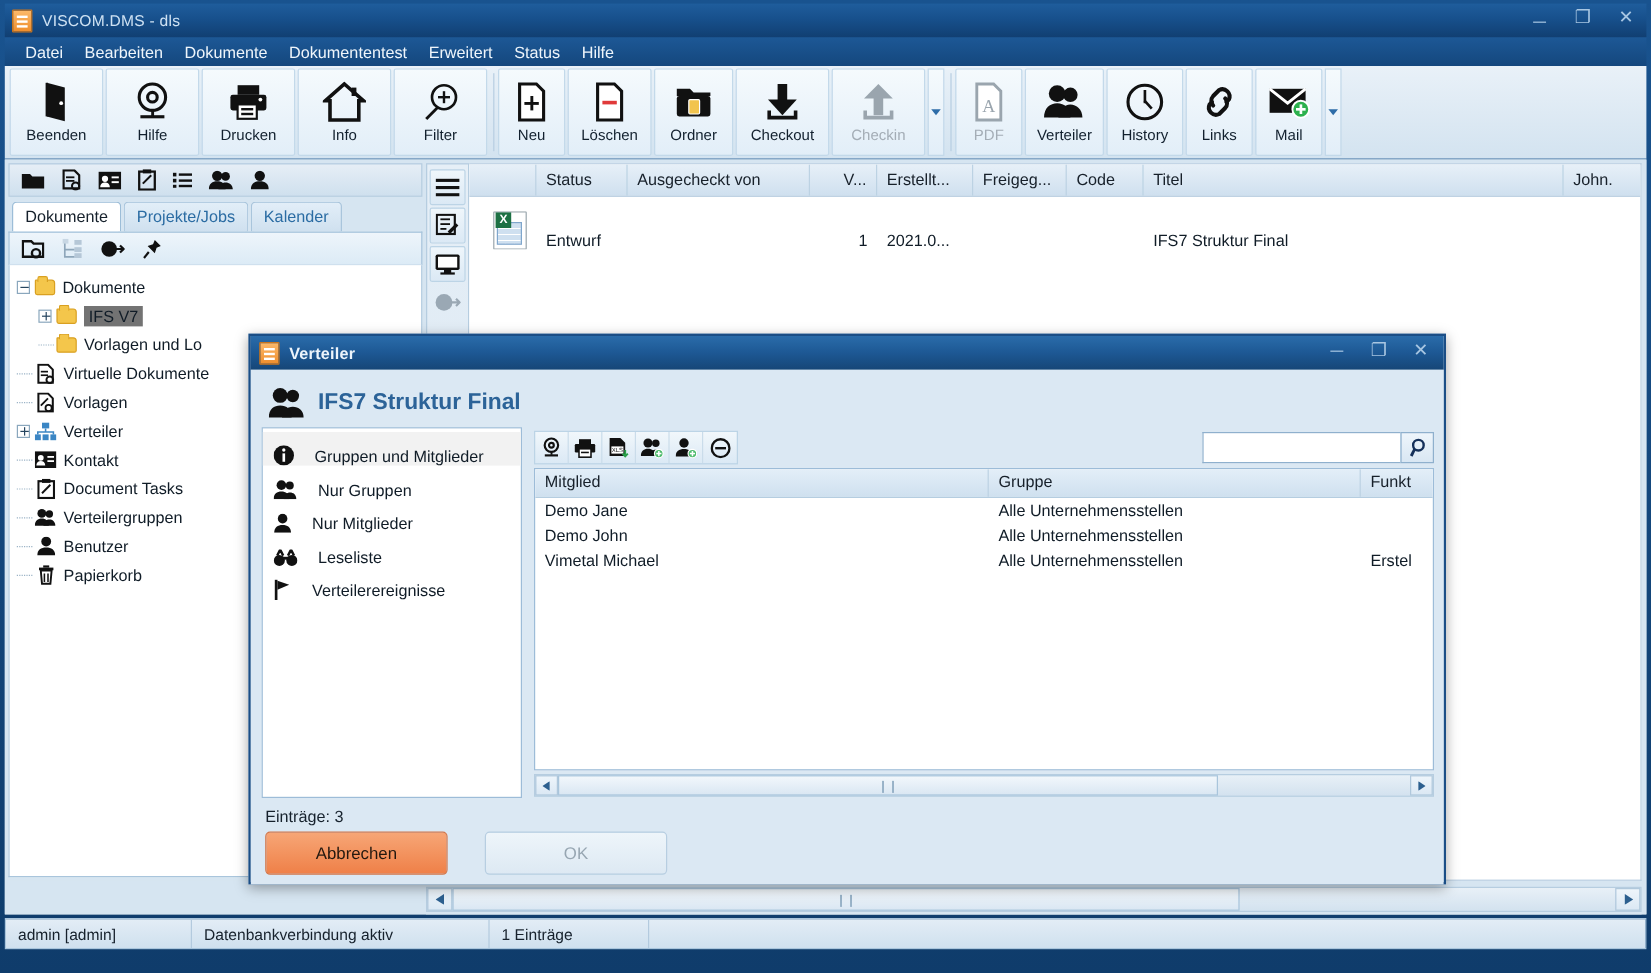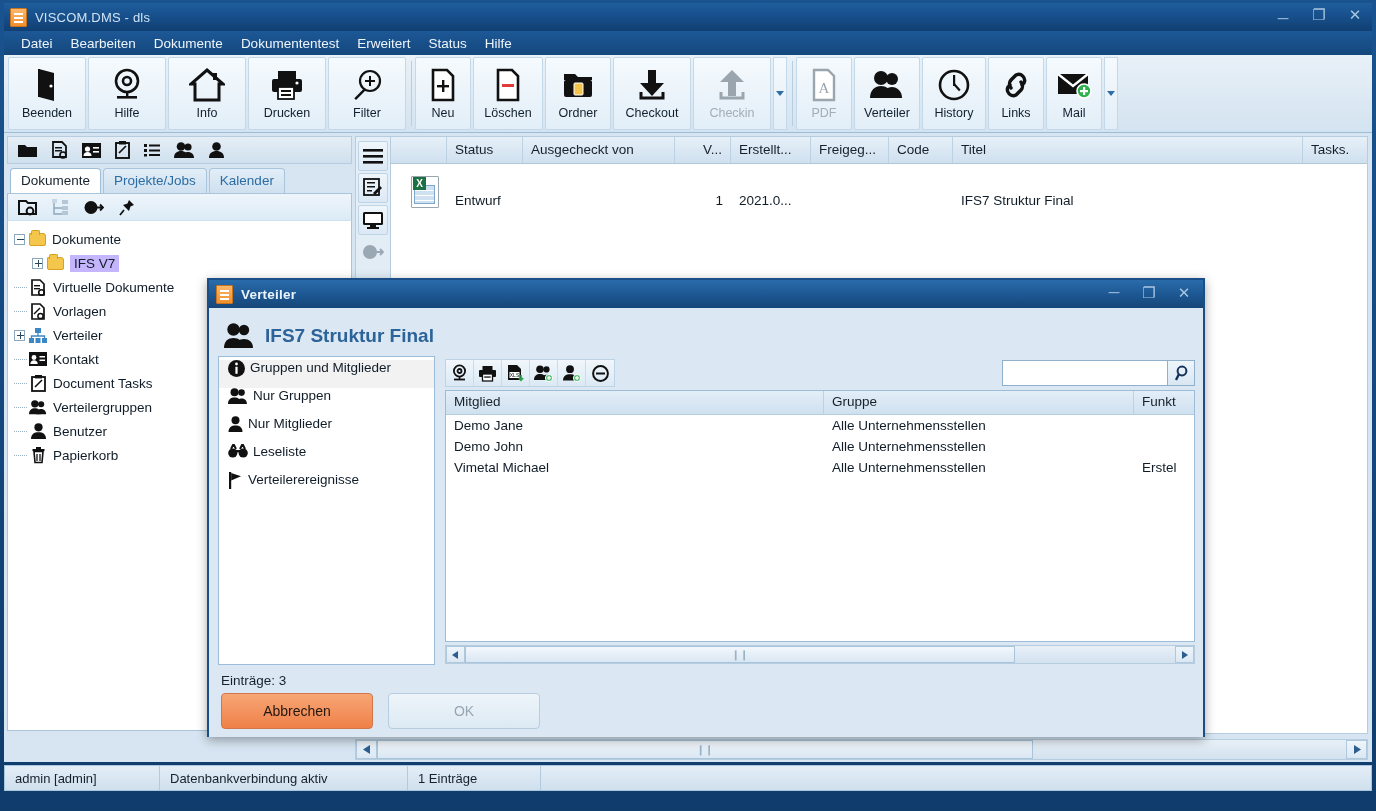--- a/index.html
+++ b/index.html
@@ -101,21 +101,21 @@
   }
   .exp:before{content:""; position:absolute; left:2px; top:4px; width:7px; height:1px; background:#26455f;}
   .exp.plus:after{content:""; position:absolute; left:5px; top:1px; width:1px; height:7px; background:#26455f;}
   .dotline{ width:13px; height:1px; border-top:1px dotted #9bb3c6; margin-right:2px; flex:0 0 auto;}
   .folder {
     width:17px; height:13px; background:#f4c64b; border:1px solid #d9a021;
     border-radius:1px 3px 2px 2px; margin-right:6px; position:relative; flex:0 0 auto;
   }
   .folder:before{content:""; position:absolute; left:1px; top:-4px; width:7px; height:4px; background:#f4c64b; border:1px solid #d9a021; border-bottom:none; border-radius:2px 2px 0 0;}
   .ic { width:18px; height:17px; margin-right:6px; flex:0 0 auto; display:flex; align-items:center; justify-content:center;}
-  .tnode.sel .lblx { background:#c4b5fd; padding:1px 4px; }
+  .tnode.sel .lblx { background:#737373; padding:1px 4px; }
 
   
   .gridarea { flex:1; display:flex; flex-direction:column; background:#d6e5f1; padding:3px 4px 0 0;}
   .gridrow { flex:1; display:flex; }
   .vstrip {
     width:36px; background:linear-gradient(#e6eff7,#d2e2ef);
     border:1px solid #b6cde0; display:flex; flex-direction:column; align-items:center;
     padding-top:4px; gap:2px;
   }
   .vbtn { width:30px; height:30px; display:flex; align-items:center; justify-content:center;
@@ -165,40 +165,40 @@
   }
   .dlg-title .title-text{ font-size:13.5px; font-weight:bold; color:#ecf4fb;}
   .dlg-win-btns{ position:absolute; right:8px; top:3px; display:flex; gap:13px; }
   .dlg-body { padding:8px 8px 8px 9px; height:429px; display:flex; flex-direction:column; background:#dbe8f3;}
   .dlg-head { height:40px; display:flex; align-items:center; gap:11px; padding-left:6px;}
   .dlg-head .h-title{ font-size:19px; font-weight:bold; color:#2c6398; }
   .dlg-main { flex:1; display:flex; gap:10px; }
   .side {
     width:218px; background:#fff; border:1px solid #9dbcd8; padding-top:3px;
   }
-  .side-item { height:28px; display:flex; align-items:flex-start; gap:5px; padding-left:9px; font-size:13.5px; color:#101c27; cursor:default;}
+  .side-item { height:28px; display:flex; align-items:flex-end; gap:17px; padding-left:9px; font-size:13.5px; color:#101c27; cursor:default;}
   .side-item.active { background:#f2f2f2; }
   .right { flex:1; display:flex; flex-direction:column;}
   .dlg-toolbar { height:34px; display:flex; align-items:center; justify-content:space-between; }
   .dtb-left { display:flex; background:linear-gradient(#f1f7fb,#dbe9f5); border:1px solid #bcd4e6; }
   .dtb-btn { width:28px; height:26px; display:flex; align-items:center; justify-content:center; border-right:1px solid #cadcea;}
   .dtb-btn:last-child{border-right:none;}
   .search-wrap { display:flex; align-items:center; }
   .search-input { width:165px; height:26px; border:1px solid #8fb0cd; border-right:none; background:#fff;
                   font-family:"Liberation Sans",sans-serif; font-size:13px; padding:0 6px; outline:none;}
   .search-btn { width:28px; height:26px; background:linear-gradient(#eef5fb,#d9e7f3); border:1px solid #8fb0cd;
                 display:flex;align-items:center;justify-content:center;}
   .dgrid { flex:1; background:#fff; border:1px solid #9dbcd8; overflow:hidden;}
   .dgh { display:flex; height:24px; background:linear-gradient(#e3eef8,#cfe0ef); border-bottom:1px solid #b5cde0;}
   .dgh .c { font-size:13.5px; color:#17202a; padding:3px 8px 0 8px; border-right:1px solid #bcd2e3; white-space:nowrap; overflow:hidden;}
   .dgr { display:flex; height:21px; align-items:center;}
   .dgr .c { font-size:13.5px; color:#101c27; padding:0 8px; white-space:nowrap; overflow:hidden;}
   .dlg-hsb { height:21px; margin-top:2px; display:flex; align-items:center;}
   .dlg-count { font-size:13.5px; color:#16212c; padding:8px 0 5px 3px;}
-  .dlg-buttons { display:flex; gap:15px; padding-left:3px; }
+  .dlg-buttons { display:flex; gap:31px; padding-left:3px; }
   .btn {
     width:152px; height:36px; border-radius:4px; font-size:14px;
     font-family:"Liberation Sans",sans-serif; cursor:default;
     display:flex; align-items:center; justify-content:center;
   }
   .btn.cancel { background:linear-gradient(#f7a676,#ef8048); border:1px solid #d2764a; color:#23180f;}
   .btn.ok { background:linear-gradient(#eef5fa,#dde9f3); border:1px solid #b7cee1; color:#97a6b2;}
 
   svg { display:block; }
 </style>
@@ -246,42 +246,42 @@
               <circle cx="17" cy="14" r="11" fill="none" stroke="#111" stroke-width="2.6"></circle>
               <circle cx="17" cy="14" r="4" fill="none" stroke="#111" stroke-width="2.6"></circle>
               <rect x="16" y="24" width="2.4" height="6" fill="#111"></rect>
               <rect x="7" y="29" width="20" height="2.6" fill="#111"></rect>
             </svg>
         </span>
         <span class="lbl">Hilfe</span>
       </div>
       <div class="tbtn">
         <span class="glyph">
-          <svg width="36" height="34" viewBox="0 0 36 34">
-              <path d="M18 2 L34 16 L30 16 L30 32 L6 32 L6 16 L2 16 Z" fill="none" stroke="#111" stroke-width="3"></path>
-              <rect x="24" y="5" width="4" height="7" fill="#111"></rect>
-            </svg>
-        </span>
-        <span class="lbl">Info</span>
-      </div>
-      <div class="tbtn">
-        <span class="glyph">
           <svg width="36" height="32" viewBox="0 0 36 32">
               <rect x="9" y="2" width="18" height="8" fill="#111"></rect>
               <rect x="3" y="10" width="30" height="13" rx="2" fill="#111"></rect>
               <circle cx="28" cy="14" r="1.6" fill="#fff"></circle>
               <rect x="9" y="18" width="16" height="12" fill="#fff" stroke="#111" stroke-width="1.8"></rect>
               <rect x="12" y="21" width="10" height="2" fill="#111"></rect>
               <rect x="12" y="25" width="10" height="2" fill="#111"></rect>
             </svg>
         </span>
         <span class="lbl">Drucken</span>
       </div>
       <div class="tbtn">
         <span class="glyph">
+          <svg width="36" height="34" viewBox="0 0 36 34">
+              <path d="M18 2 L34 16 L30 16 L30 32 L6 32 L6 16 L2 16 Z" fill="none" stroke="#111" stroke-width="3"></path>
+              <rect x="24" y="5" width="4" height="7" fill="#111"></rect>
+            </svg>
+        </span>
+        <span class="lbl">Info</span>
+      </div>
+      <div class="tbtn">
+        <span class="glyph">
           <svg width="34" height="34" viewBox="0 0 34 34">
               <circle cx="20" cy="13" r="10" fill="none" stroke="#111" stroke-width="2.2"></circle>
               <rect x="19" y="8" width="2" height="10" fill="#111"></rect>
               <rect x="15" y="12" width="10" height="2" fill="#111"></rect>
               <rect x="3" y="25" width="14" height="2.4" fill="#111" transform="rotate(-45 10 26)"></rect>
             </svg>
         </span>
         <span class="lbl">Filter</span>
       </div>
     </div>
@@ -499,20 +499,25 @@
           <span class="folder"></span>
           <span class="lblx">Dokumente</span>
         </div>
 
         <div class="tnode sel" style="padding-left:18px">
           <span class="exp plus"></span>
           <span class="folder"></span>
           <span class="lblx">IFS V7</span>
         </div>
 
+        <div class="tnode" style="padding-left:18px">
+          <span class="dotline"></span>
+          <span class="folder"></span>
+          <span class="lblx">Vorlagen und Lo</span>
+        </div>
 
         <div class="tnode">
           <span class="dotline"></span>
           <span class="ic">
               <svg width="16" height="17" viewBox="0 0 16 17">
                 <path d="M2 1 h8 l4 4 v11 h-12z" fill="none" stroke="#111" stroke-width="1.7"></path>
                 <rect x="4" y="6" width="6" height="1.4" fill="#111"></rect>
                 <rect x="4" y="9" width="6" height="1.4" fill="#111"></rect>
                 <circle cx="11.5" cy="13.5" r="2.8" fill="none" stroke="#111" stroke-width="1.6"></circle>
               </svg>
@@ -651,21 +656,21 @@
         <div class="grid">
           <div class="ghead">
             <div class="gh" style="width:56px"></div>
             <div class="gh" style="width:76px">Status</div>
             <div class="gh" style="width:152px">Ausgecheckt von</div>
             <div class="gh num" style="width:56px">V...</div>
             <div class="gh" style="width:80px">Erstellt...</div>
             <div class="gh" style="width:78px">Freigeg...</div>
             <div class="gh" style="width:64px">Code</div>
             <div class="gh" style="width:350px">Titel</div>
-            <div class="gh" style="width:60px;border-right:none">Tasks.</div>
+            <div class="gh" style="width:60px;border-right:none">John.</div>
           </div>
           <div class="grow">
             <div class="gc" style="width:56px">
                 <div class="xls"></div>
               </div>
             <div class="gc" style="width:76px">Entwurf</div>
             <div class="gc" style="width:152px"></div>
             <div class="gc num" style="width:56px">1</div>
             <div class="gc" style="width:80px">2021.0...</div>
             <div class="gc" style="width:78px"></div>

